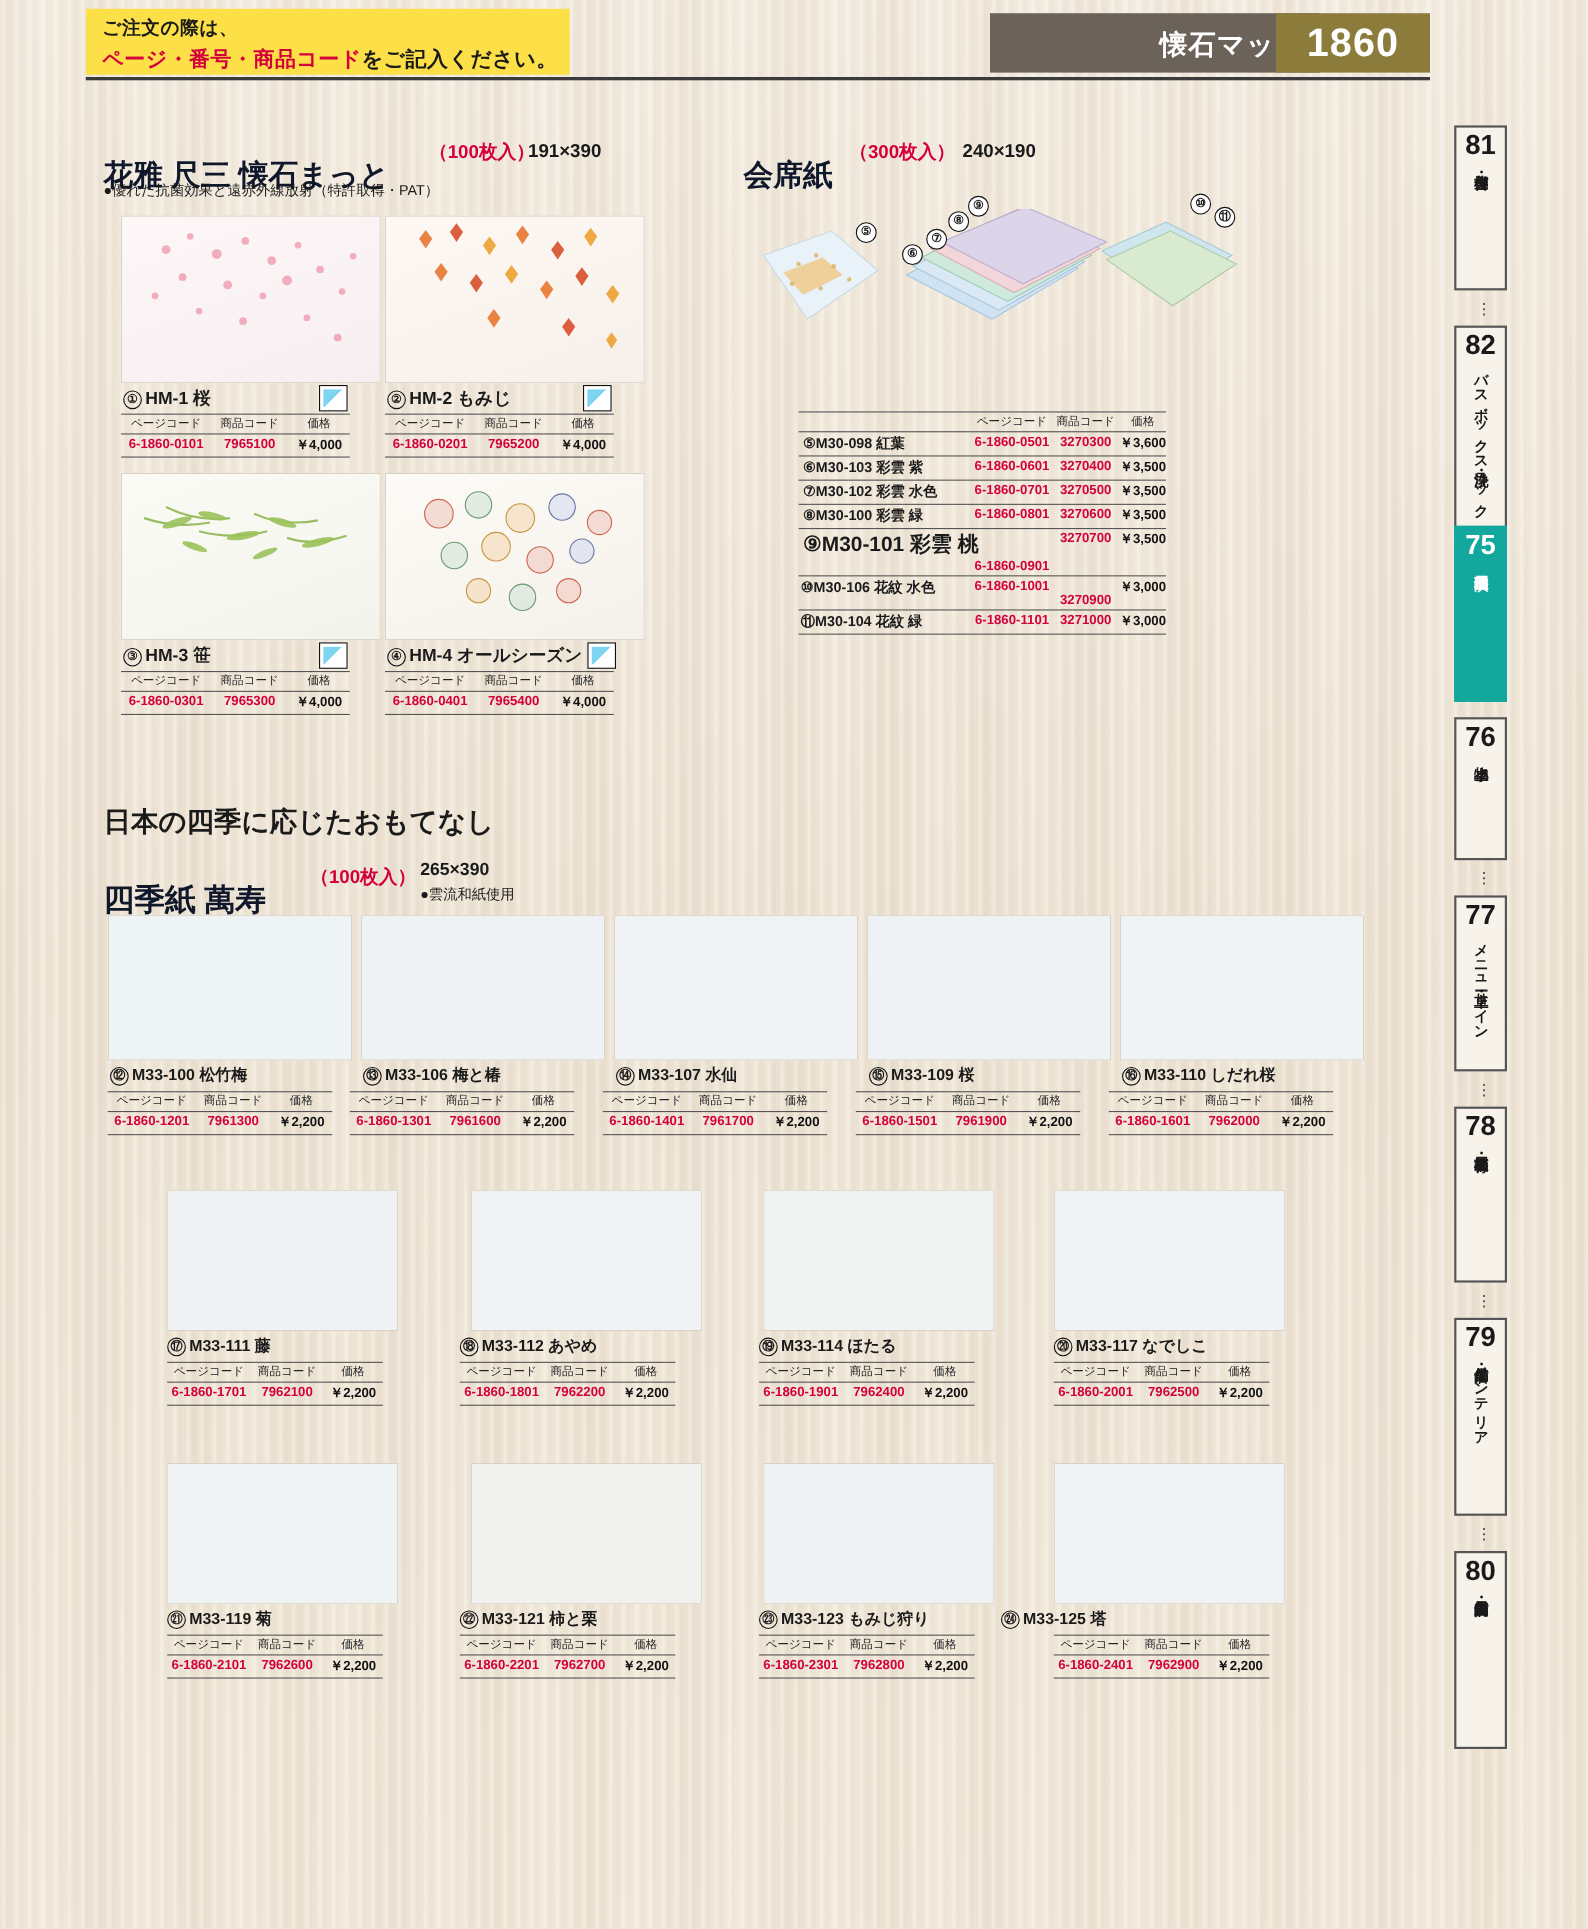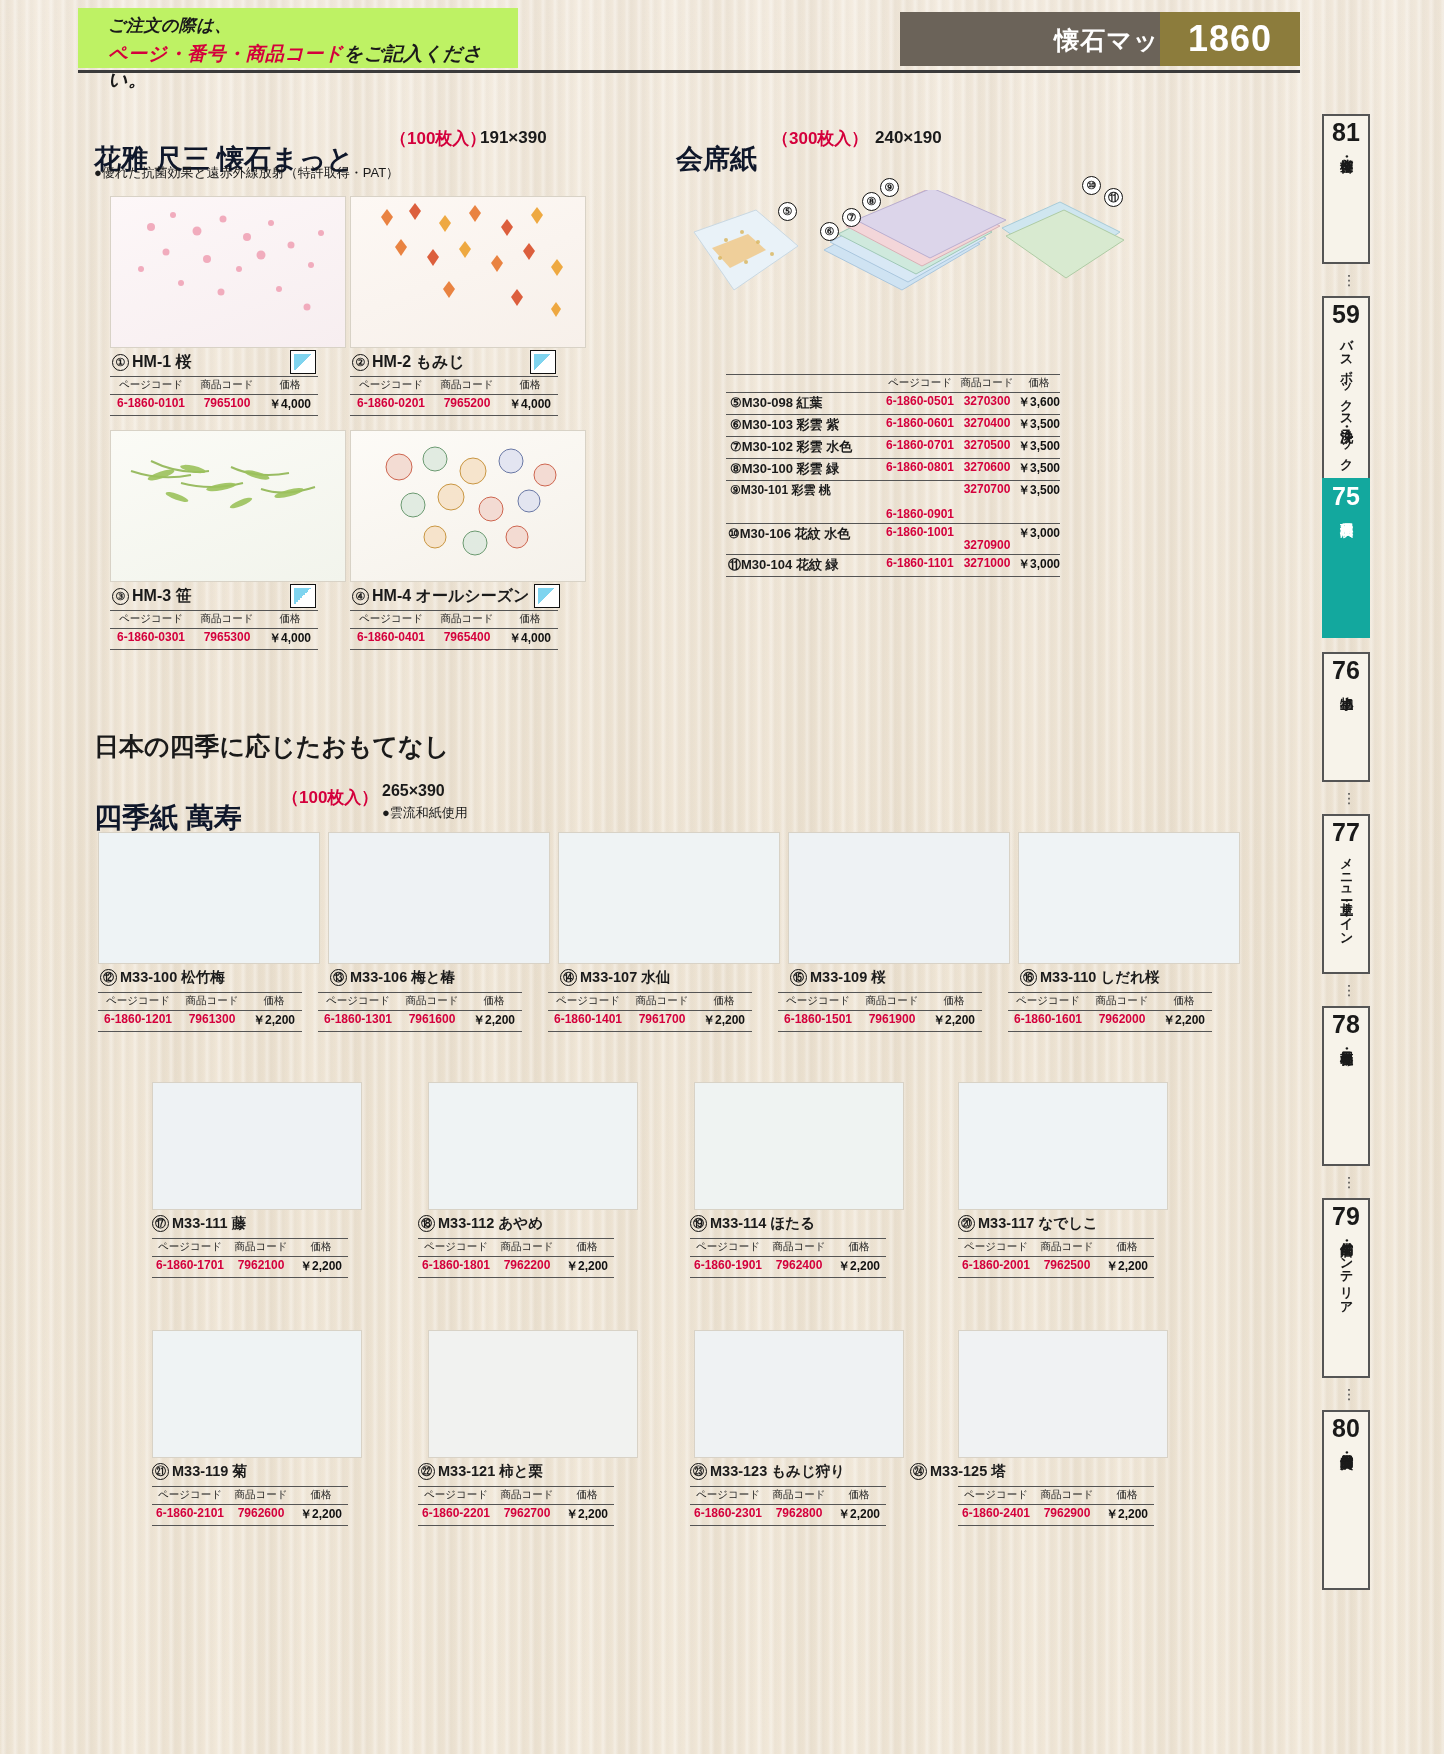--- a/index.html
+++ b/index.html
@@ -19,23 +19,22 @@
       repeating-linear-gradient(90deg, rgba(255,255,255,0.0) 0px, rgba(255,255,255,0.35) 3px, rgba(0,0,0,0.015) 7px, rgba(255,255,255,0.0) 12px),
       repeating-linear-gradient(90deg, rgba(180,160,130,0.10) 0px, rgba(180,160,130,0.0) 40px, rgba(180,160,130,0.10) 90px),
       linear-gradient(180deg,#f4ece0 0%, #efe5d5 50%, #f2e9da 100%);
     z-index:0;
   }
   .page { position:absolute; inset:0; z-index:1; }
 
   
   .hdr-note {
     position:absolute; left:78px; top:8px; width:440px; height:60px;
-    background:#bef264;
-    padding:6px 8px 0 30px;
-    font-style:italic;
+    background:#fde047;
+    padding:6px 8px 0 15px;
   }
   .hdr-note .l1 { font-size:17px; font-weight:bold; letter-spacing:0.5px; }
   .hdr-note .l2 { font-size:19px; font-weight:bold; margin-top:4px; letter-spacing:0.5px;}
   .hdr-note .red { color:#d4003c; }
 
   .hdr-bar {
     position:absolute; left:900px; top:12px; width:300px; height:54px;
     background:#6b6359;
   }
   .hdr-bar .t {
@@ -131,21 +130,21 @@
   <div class="hdr-num">1860</div>
   <div class="hdr-rule"></div>
 
   <div class="sidetabs">
     <div class="tab" style="top:18px;height:150px;">
       <div class="num">81</div>
       <div class="lbl">棚・作業台</div>
     </div>
     <div class="dots" style="top:176px;">⋮</div>
     <div class="tab" style="top:200px;height:190px;">
-      <div class="num">59</div>
+      <div class="num">82</div>
       <div class="lbl">バスボックス・洗浄ラック</div>
     </div>
     <div class="dots" style="top:398px;">⋮</div>
     <div class="tab active" style="top:382px;height:160px;">
       <div class="num">75</div>
       <div class="lbl">料理演出用品</div>
     </div>
     <div class="tab" style="top:556px;height:130px;">
       <div class="num">76</div>
       <div class="lbl">卓上小物</div>
@@ -416,21 +415,21 @@
     </div>
     <div class="rw">
       <div class="c" style="width:158px;text-align:left;padding-left:4px;font-size:13px;font-weight:bold;">
         <span>⑧</span><span>M30-100 彩雲 緑</span>
       </div>
       <div class="c pc" style="width:72px;">6-1860-0801</div>
       <div class="c cc" style="width:62px;">3270600</div>
       <div class="c pr" style="width:42px;">￥3,500</div>
     </div>
     <div class="rw">
-      <div class="c" style="width:158px;text-align:left;padding-left:4px;font-size:12px;font-weight:bold;">
+      <div class="c" style="width:158px;text-align:left;padding-left:4px;font-size:19px;font-weight:bold;">
         <span>⑨</span><span>M30-101 彩雲 桃</span>
       </div>
       <div class="c pc" style="width:72px;margin-top:25px;">6-1860-0901</div>
       <div class="c cc" style="width:62px;">3270700</div>
       <div class="c pr" style="width:42px;">￥3,500</div>
     </div>
     <div class="rw">
       <div class="c" style="width:158px;text-align:left;padding-left:2px;font-size:13px;font-weight:bold;">
         <span>⑩</span><span>M30-106 花紋 水色</span>
       </div>

